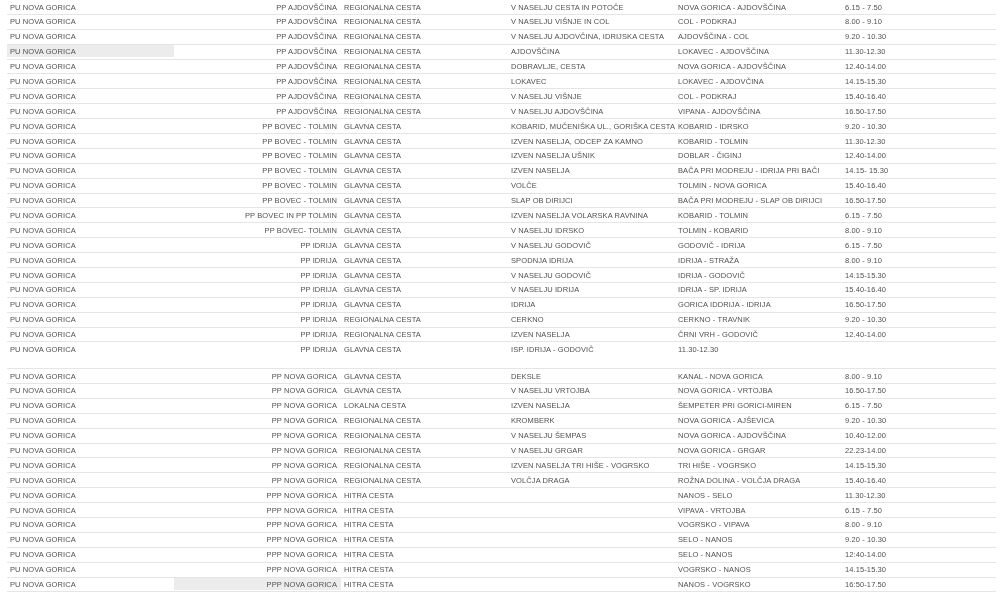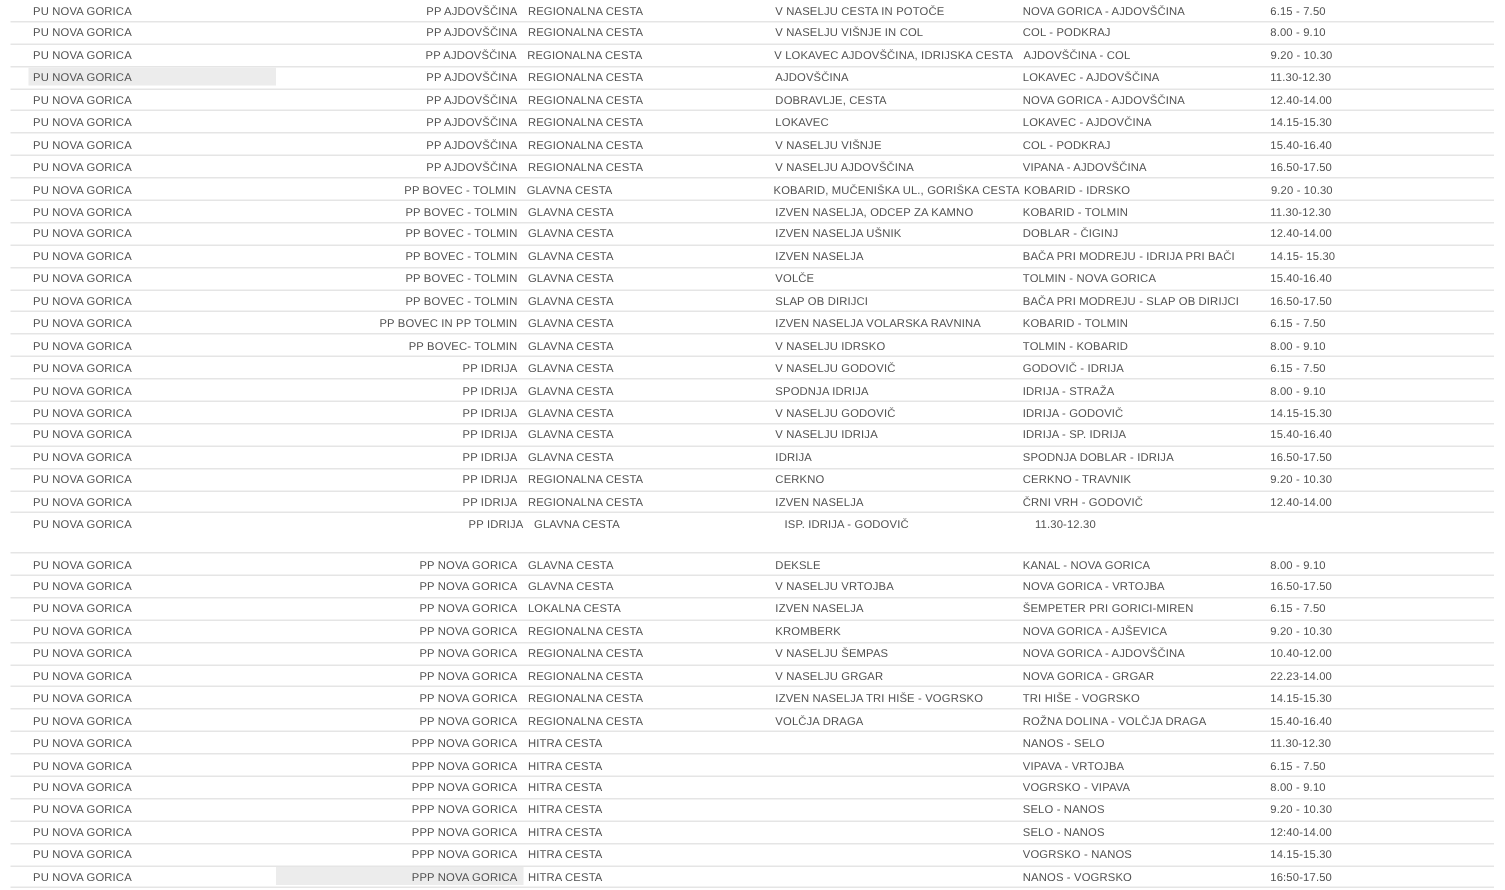--- a/index.html
+++ b/index.html
@@ -30,21 +30,21 @@
     box-sizing: border-box;
     padding: 2.5px 4px 0 3px;
     font-size: 7.5px;
     line-height: 9.5px;
     color: #515151;
     letter-spacing: 0.1px;
     white-space: nowrap;
     overflow: visible;
   }
   .row.tall .cell { white-space: normal; }
-  .c0 { width: 167px; margin-left: 12px; }
+  .c0 { width: 167px; }
   .c1 { width: 167px; text-align: right; }
   .c2 { width: 167px; }
   .c3 { width: 167px; }
   .c4 { width: 167px; }
   .c5 { width: 154px; }
   .cell.hl { background: #ececec; }
 </style>
 </head>
 <body>
 
@@ -62,21 +62,21 @@
     <div class="cell c1">PP AJDOVŠČINA</div>
     <div class="cell c2">REGIONALNA CESTA</div>
     <div class="cell c3">V NASELJU VIŠNJE IN COL</div>
     <div class="cell c4">COL - PODKRAJ</div>
     <div class="cell c5">8.00 - 9.10</div>
   </div>
     <div class="row">
     <div class="cell c0">PU NOVA GORICA</div>
     <div class="cell c1">PP AJDOVŠČINA</div>
     <div class="cell c2">REGIONALNA CESTA</div>
-    <div class="cell c3">V LOKAVEC AJDOVŠČINA, IDRIJSKA CESTA</div>
+    <div class="cell c3">V NASELJU AJDOVČINA, IDRIJSKA CESTA</div>
     <div class="cell c4">AJDOVŠČINA - COL</div>
     <div class="cell c5">9.20 - 10.30</div>
   </div>
     <div class="row">
     <div class="cell c0 hl">PU NOVA GORICA</div>
     <div class="cell c1">PP AJDOVŠČINA</div>
     <div class="cell c2">REGIONALNA CESTA</div>
     <div class="cell c3">AJDOVŠČINA</div>
     <div class="cell c4">LOKAVEC - AJDOVŠČINA</div>
     <div class="cell c5">11.30-12.30</div>
@@ -207,21 +207,21 @@
     <div class="cell c2">GLAVNA CESTA</div>
     <div class="cell c3">V NASELJU IDRIJA</div>
     <div class="cell c4">IDRIJA - SP. IDRIJA</div>
     <div class="cell c5">15.40-16.40</div>
   </div>
     <div class="row">
     <div class="cell c0">PU NOVA GORICA</div>
     <div class="cell c1">PP IDRIJA</div>
     <div class="cell c2">GLAVNA CESTA</div>
     <div class="cell c3">IDRIJA</div>
-    <div class="cell c4">SPODNJA DOBLAR - IDRIJA</div>
+    <div class="cell c4">GORICA IDDRIJA - IDRIJA</div>
     <div class="cell c5">16.50-17.50</div>
   </div>
     <div class="row">
     <div class="cell c0">PU NOVA GORICA</div>
     <div class="cell c1">PP IDRIJA</div>
     <div class="cell c2">REGIONALNA CESTA</div>
     <div class="cell c3">CERKNO</div>
     <div class="cell c4">CERKNO - TRAVNIK</div>
     <div class="cell c5">9.20 - 10.30</div>
   </div>

